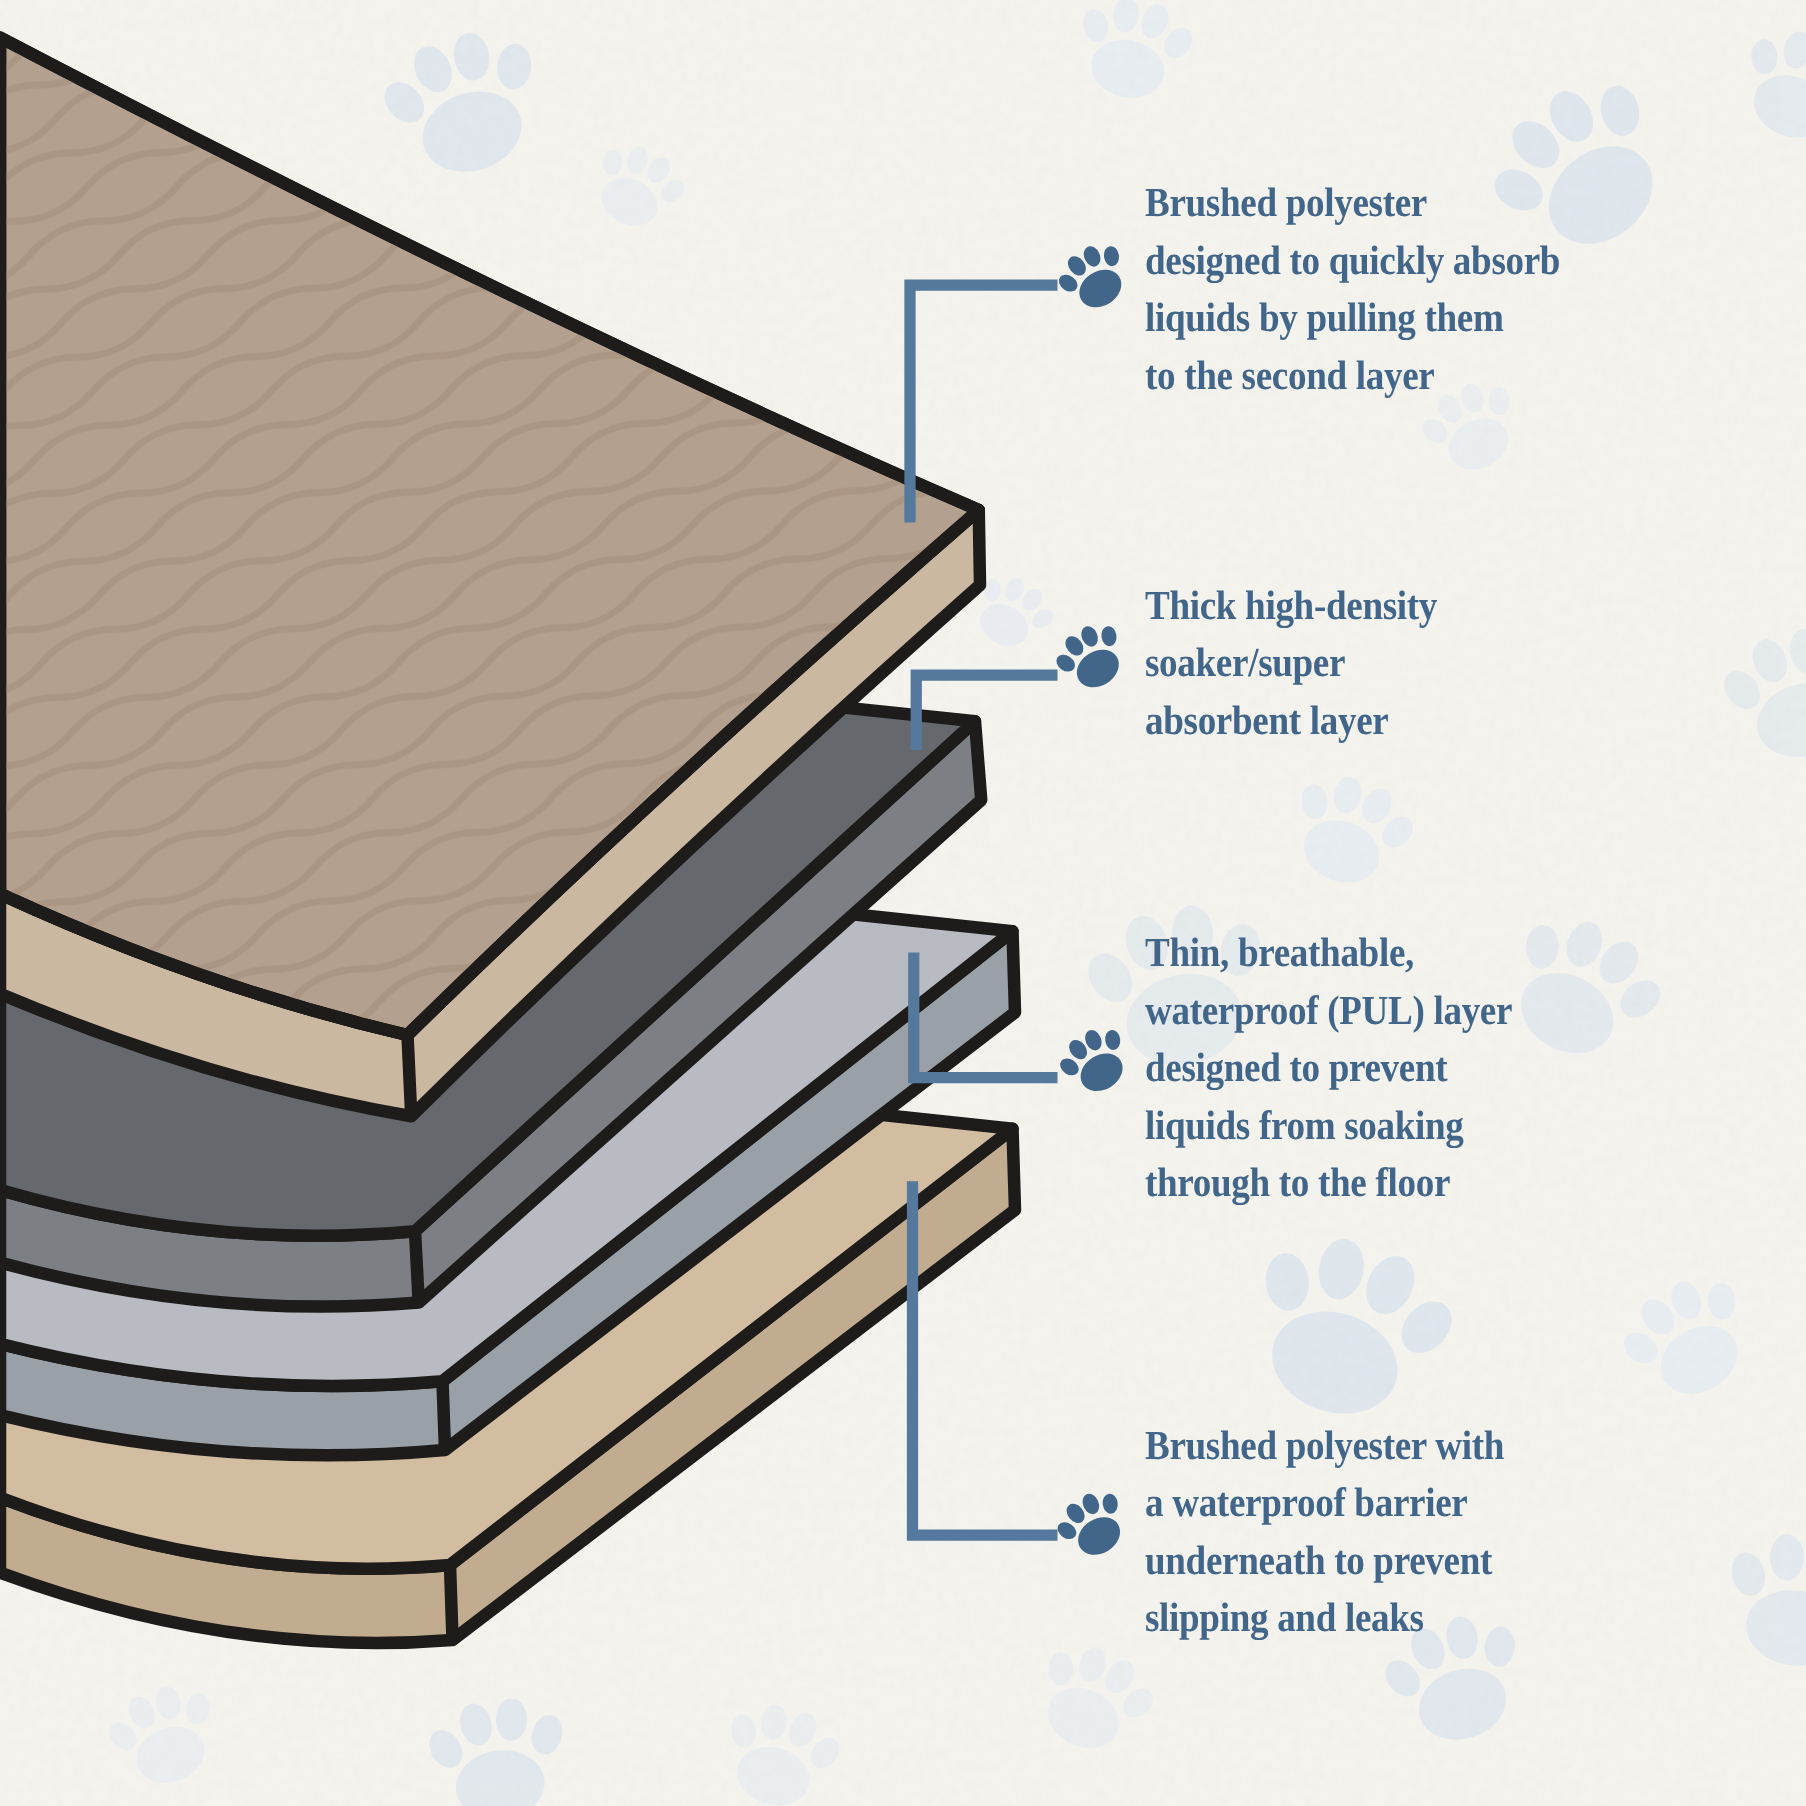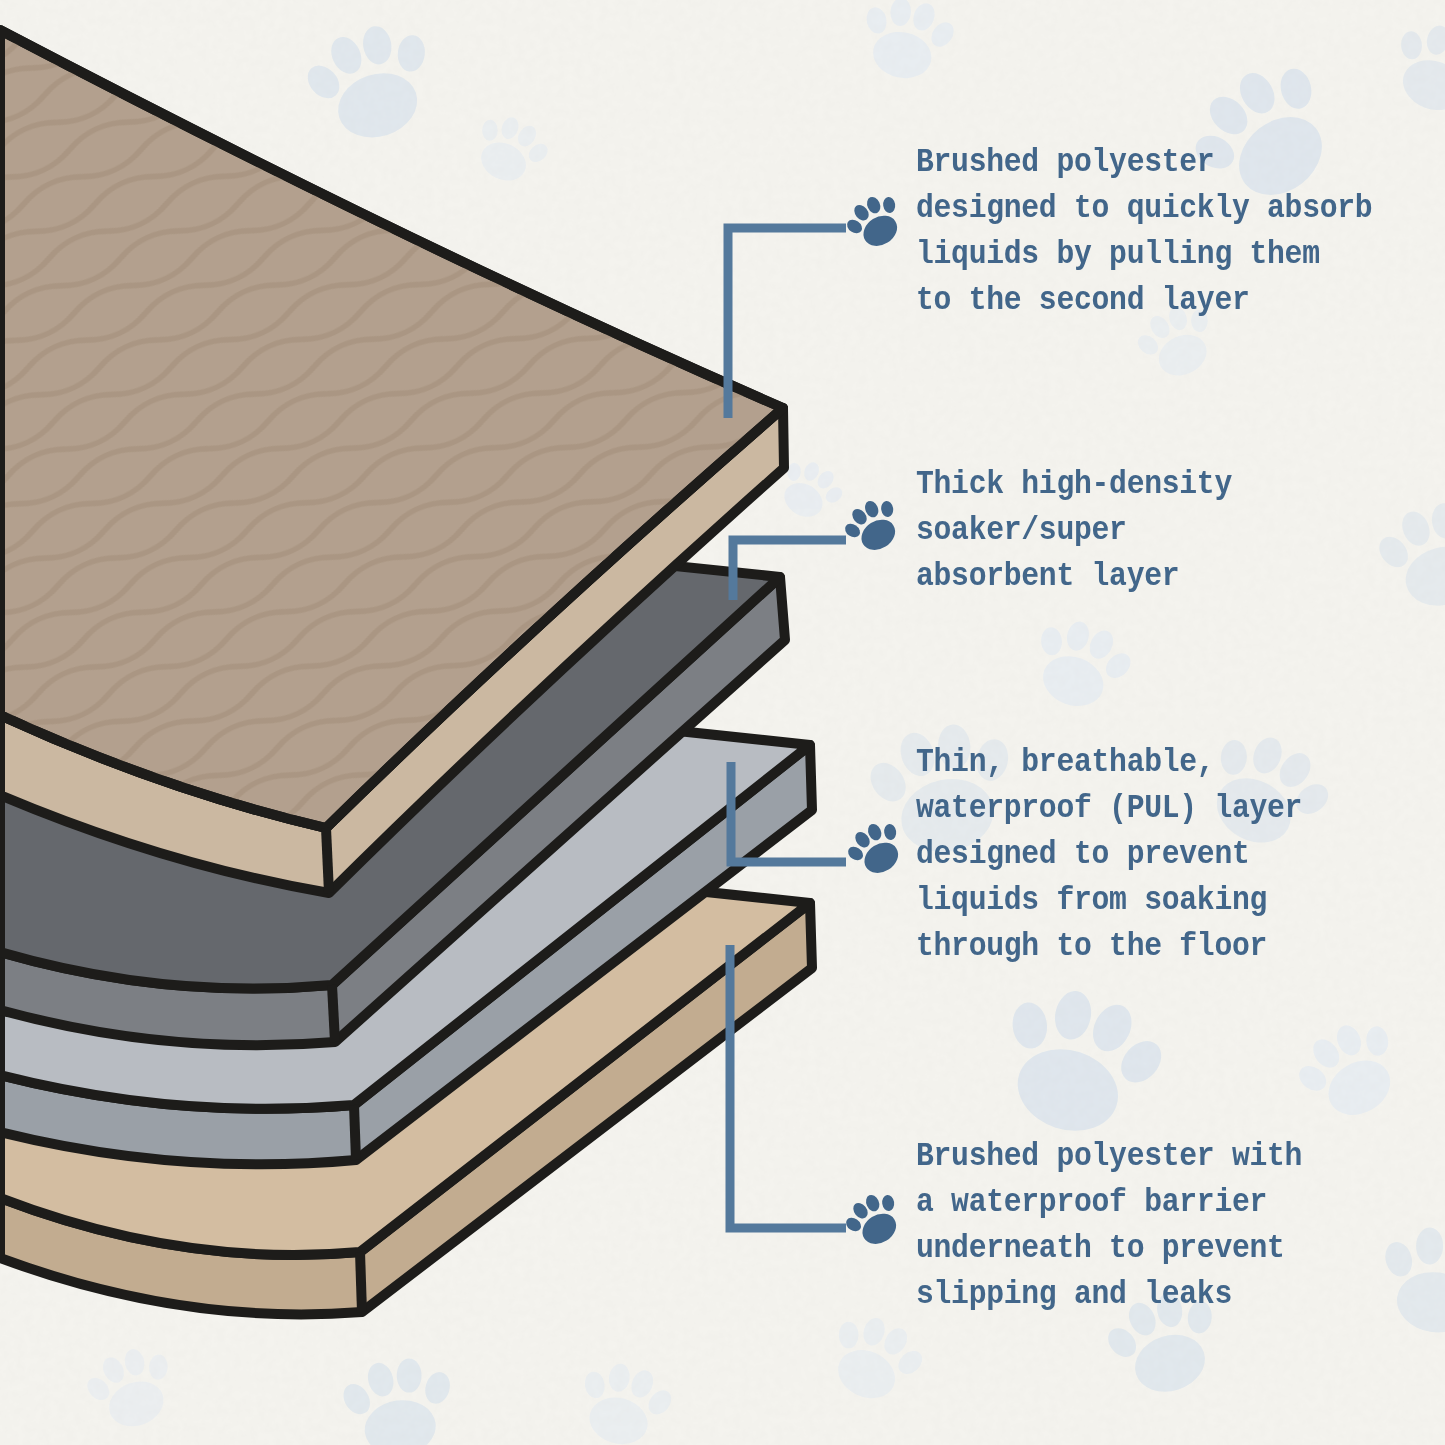--- a/index.html
+++ b/index.html
@@ -11,21 +11,21 @@
     --paw-bg-color-2:#e7edf3;
     --l1-top-color:#b3a08e; --l1-side-color:#cbb8a1; --l1-pattern-line-color:#a6937f;
     --l2-top-color:#65686d; --l2-side-color:#7c7f84;
     --l3-top-color:#b8bcc2; --l3-side-color:#9aa0a7;
     --l4-top-color:#d3bda1; --l4-side-color:#c2ac90;
   }
   html,body{margin:0;padding:0;background:#e9e8e3;}
   .canvas{
     position:relative;width:1445px;height:1445px;overflow:hidden;
     background:var(--bg);
-    font-family:Liberation Mono, monospace;
+    font-family:Liberation Serif, serif;
   }
   .diagram-svg{position:absolute;left:0;top:0;width:1445px;height:1445px;display:block;}
   .annotation{
     position:absolute;left:916px;
     color:var(--text-color);
     font-size:33px;font-weight:bold;line-height:46px;
     letter-spacing:-0.3px;white-space:nowrap;
     transform:scaleX(0.9);transform-origin:left top;
   }
   .annotation span{display:block;}

